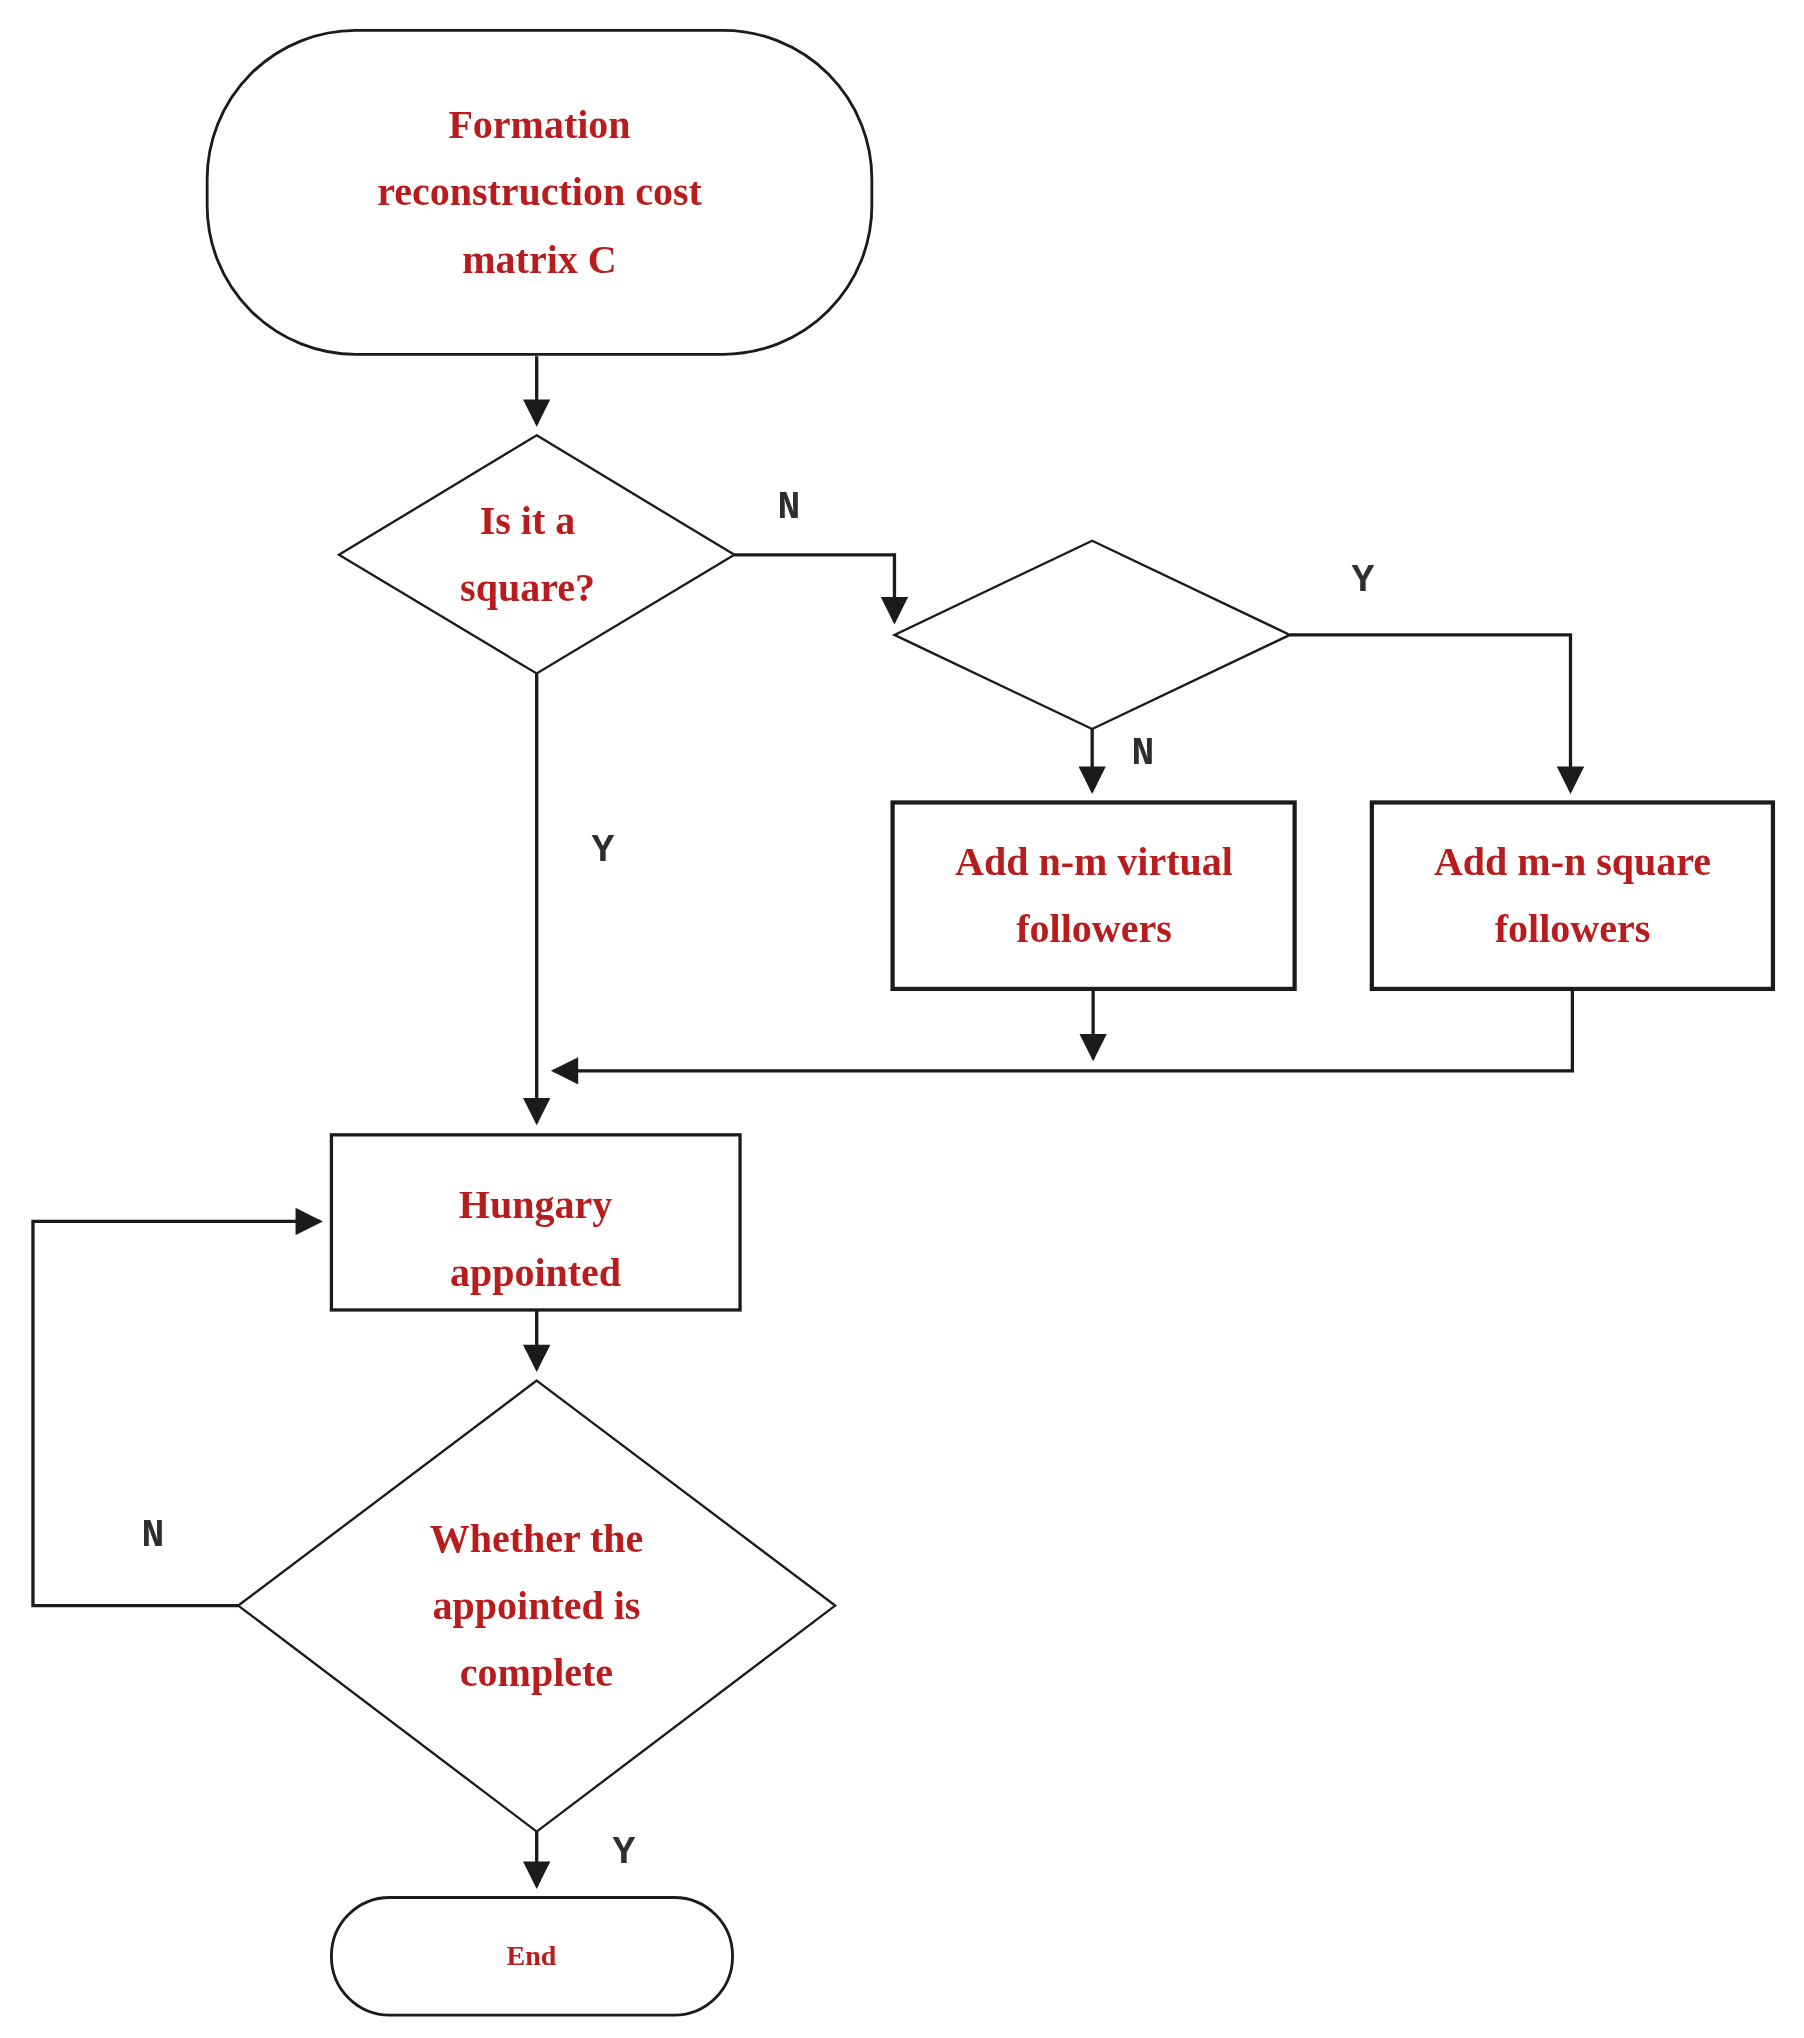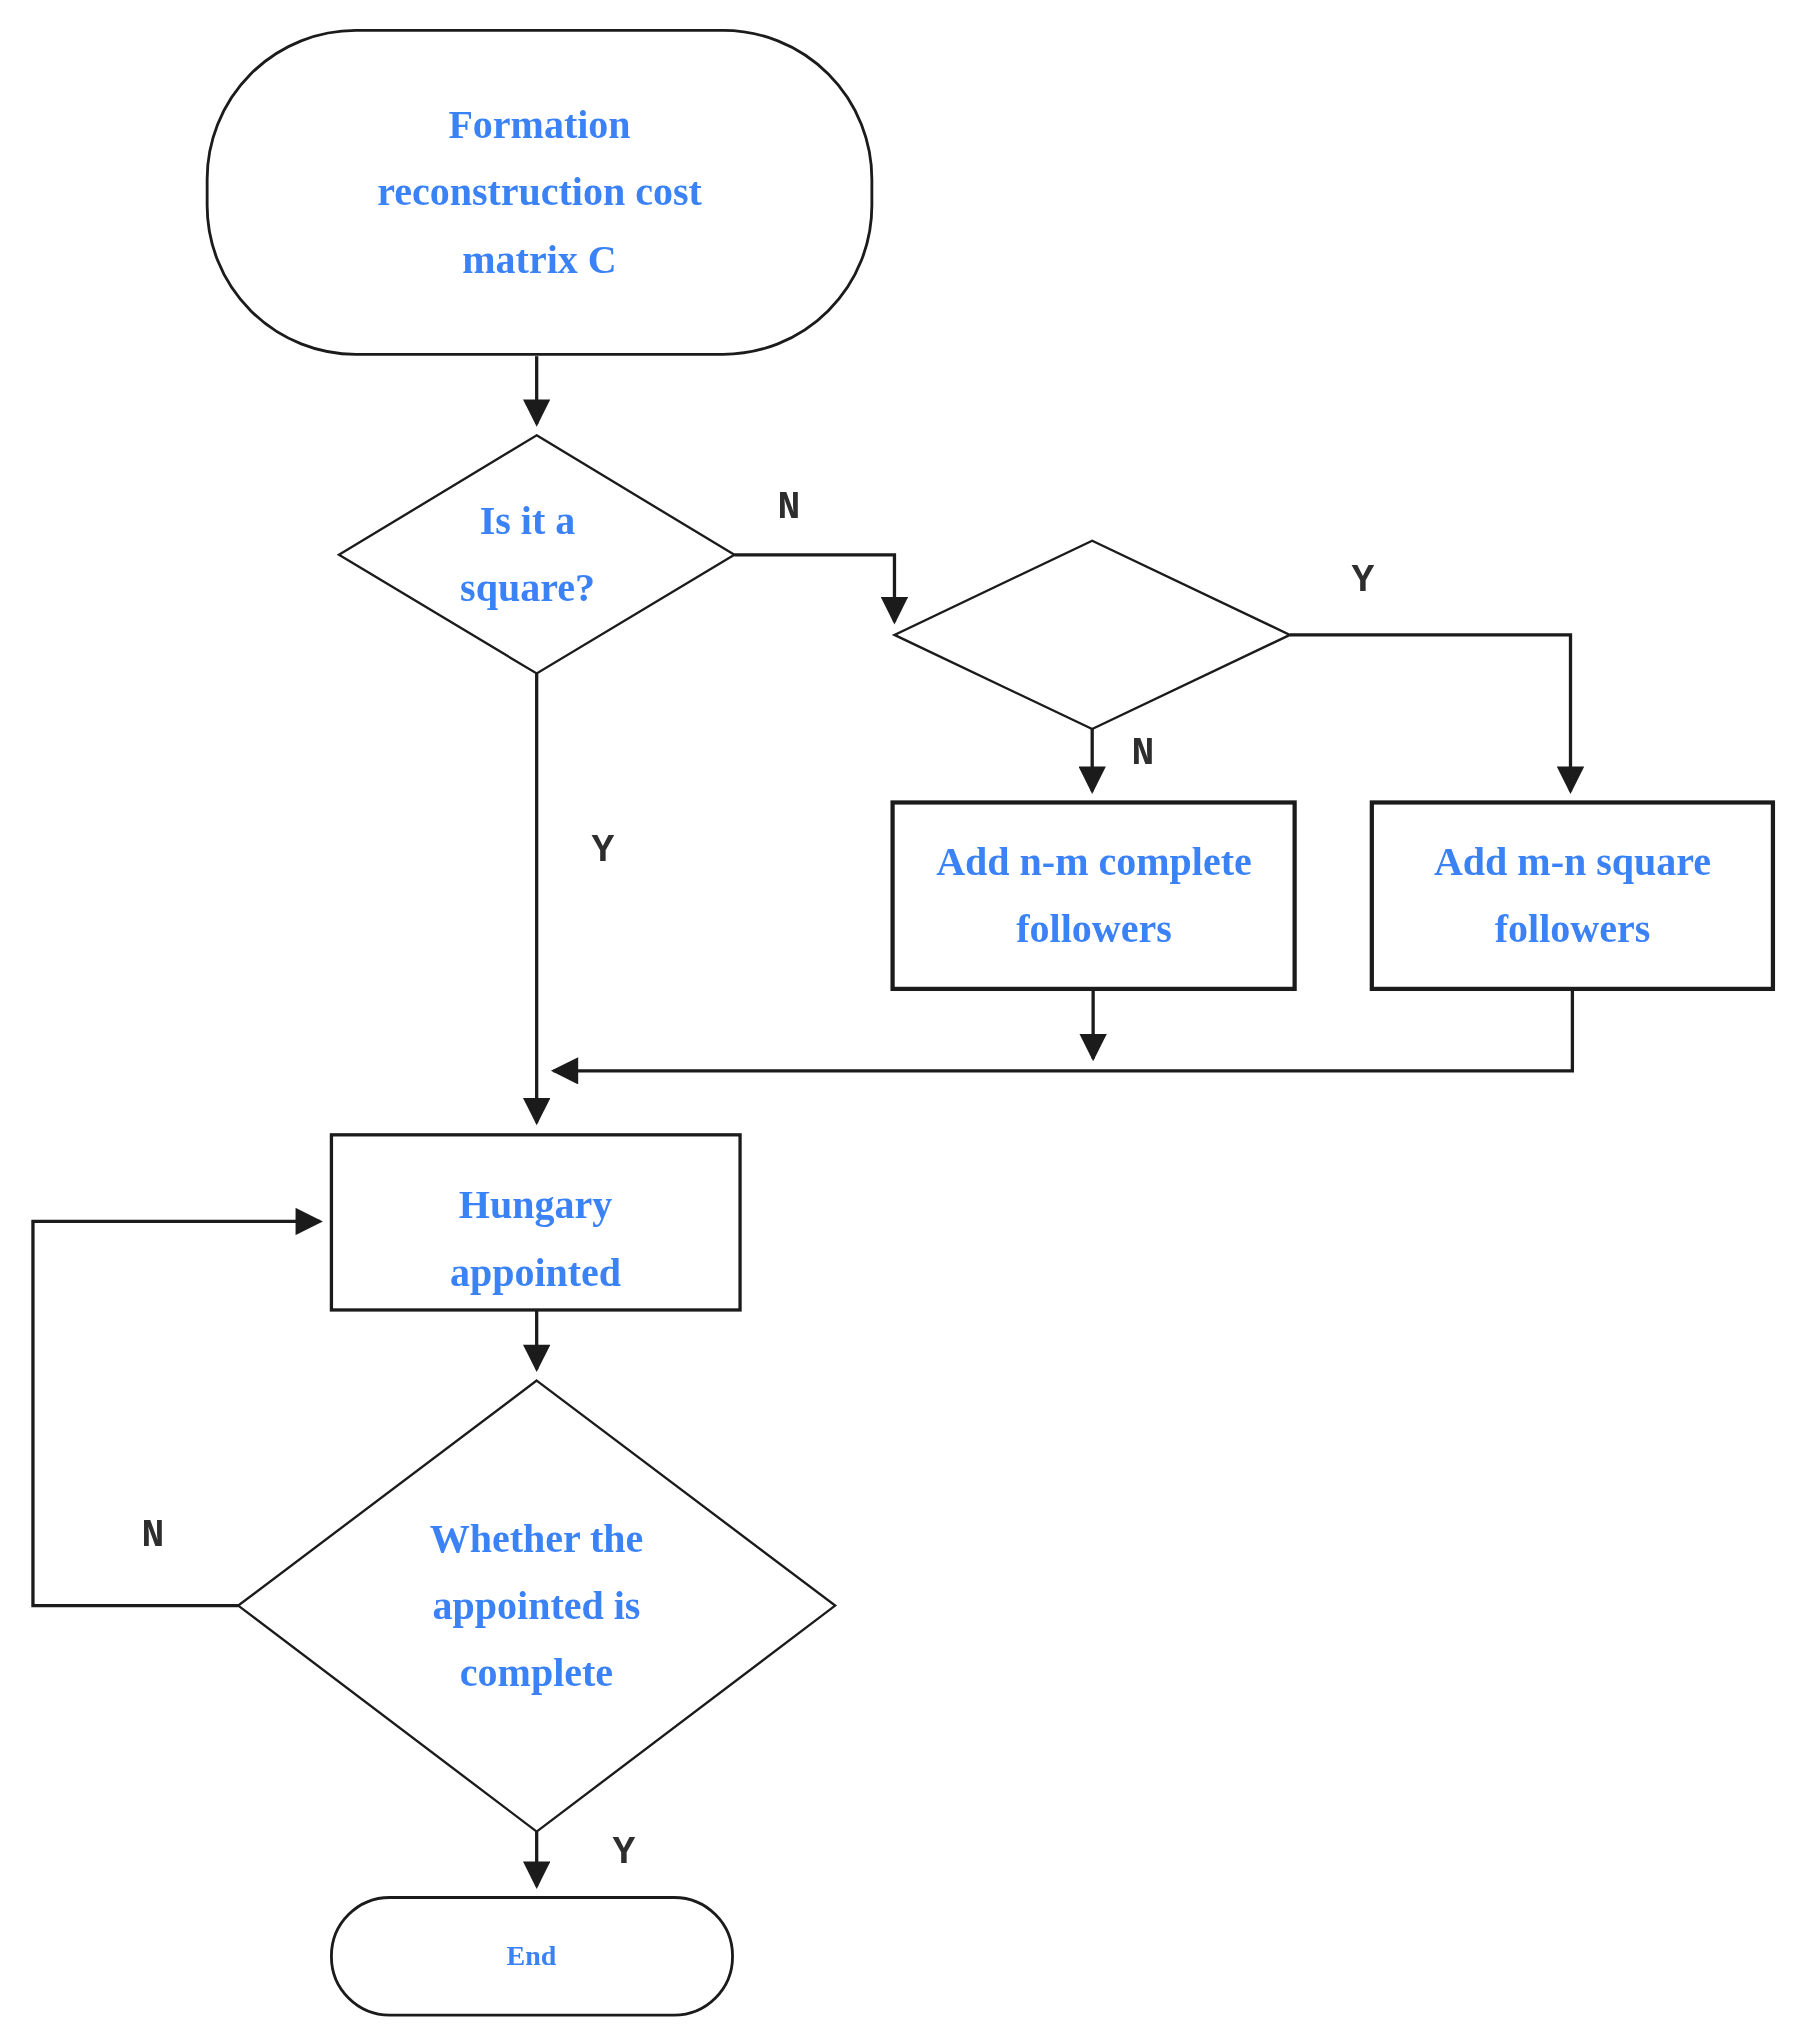--- a/index.html
+++ b/index.html
@@ -13,21 +13,21 @@
   }
   .canvas svg { position: absolute; left: 0; top: 0; }
   .node-label {
     position: absolute;
     display: flex;
     align-items: center;
     justify-content: center;
     text-align: center;
     white-space: pre-line;
     font-weight: bold;
-    color: #3b82f6;
+    color: #b91c1c;
     font-size: 40px;
     line-height: 1.68;
     pointer-events: none;
   }
   .end-label { font-size: 28px; }
   .branch-label {
     position: absolute;
     transform: translate(-50%, -50%);
     font-family: "Liberation Mono", "DejaVu Sans Mono", monospace;
     font-weight: bold;
@@ -79,21 +79,21 @@
   </svg>
 
   <div class="node-label" style="left:207px; top:30px; width:665px; height:324px;">Formation
 reconstruction cost
 matrix C</div>
 
   <div class="node-label" style="left:330px; top:435px; width:395px; height:238px;">Is it a
 square?</div>
 
 
-  <div class="node-label" style="left:893px; top:802px; width:402px; height:186px;">Add n-m complete
+  <div class="node-label" style="left:893px; top:802px; width:402px; height:186px;">Add n-m virtual
 followers</div>
 
   <div class="node-label" style="left:1372px; top:802px; width:401px; height:186px;">Add m-n square
 followers</div>
 
   <div class="node-label" style="left:331px; top:1135px; width:409px; height:175px;margin-top:16px;">Hungary
 appointed</div>
 
   <div class="node-label" style="left:238px; top:1380px; width:597px; height:451px;">Whether the
 appointed is

